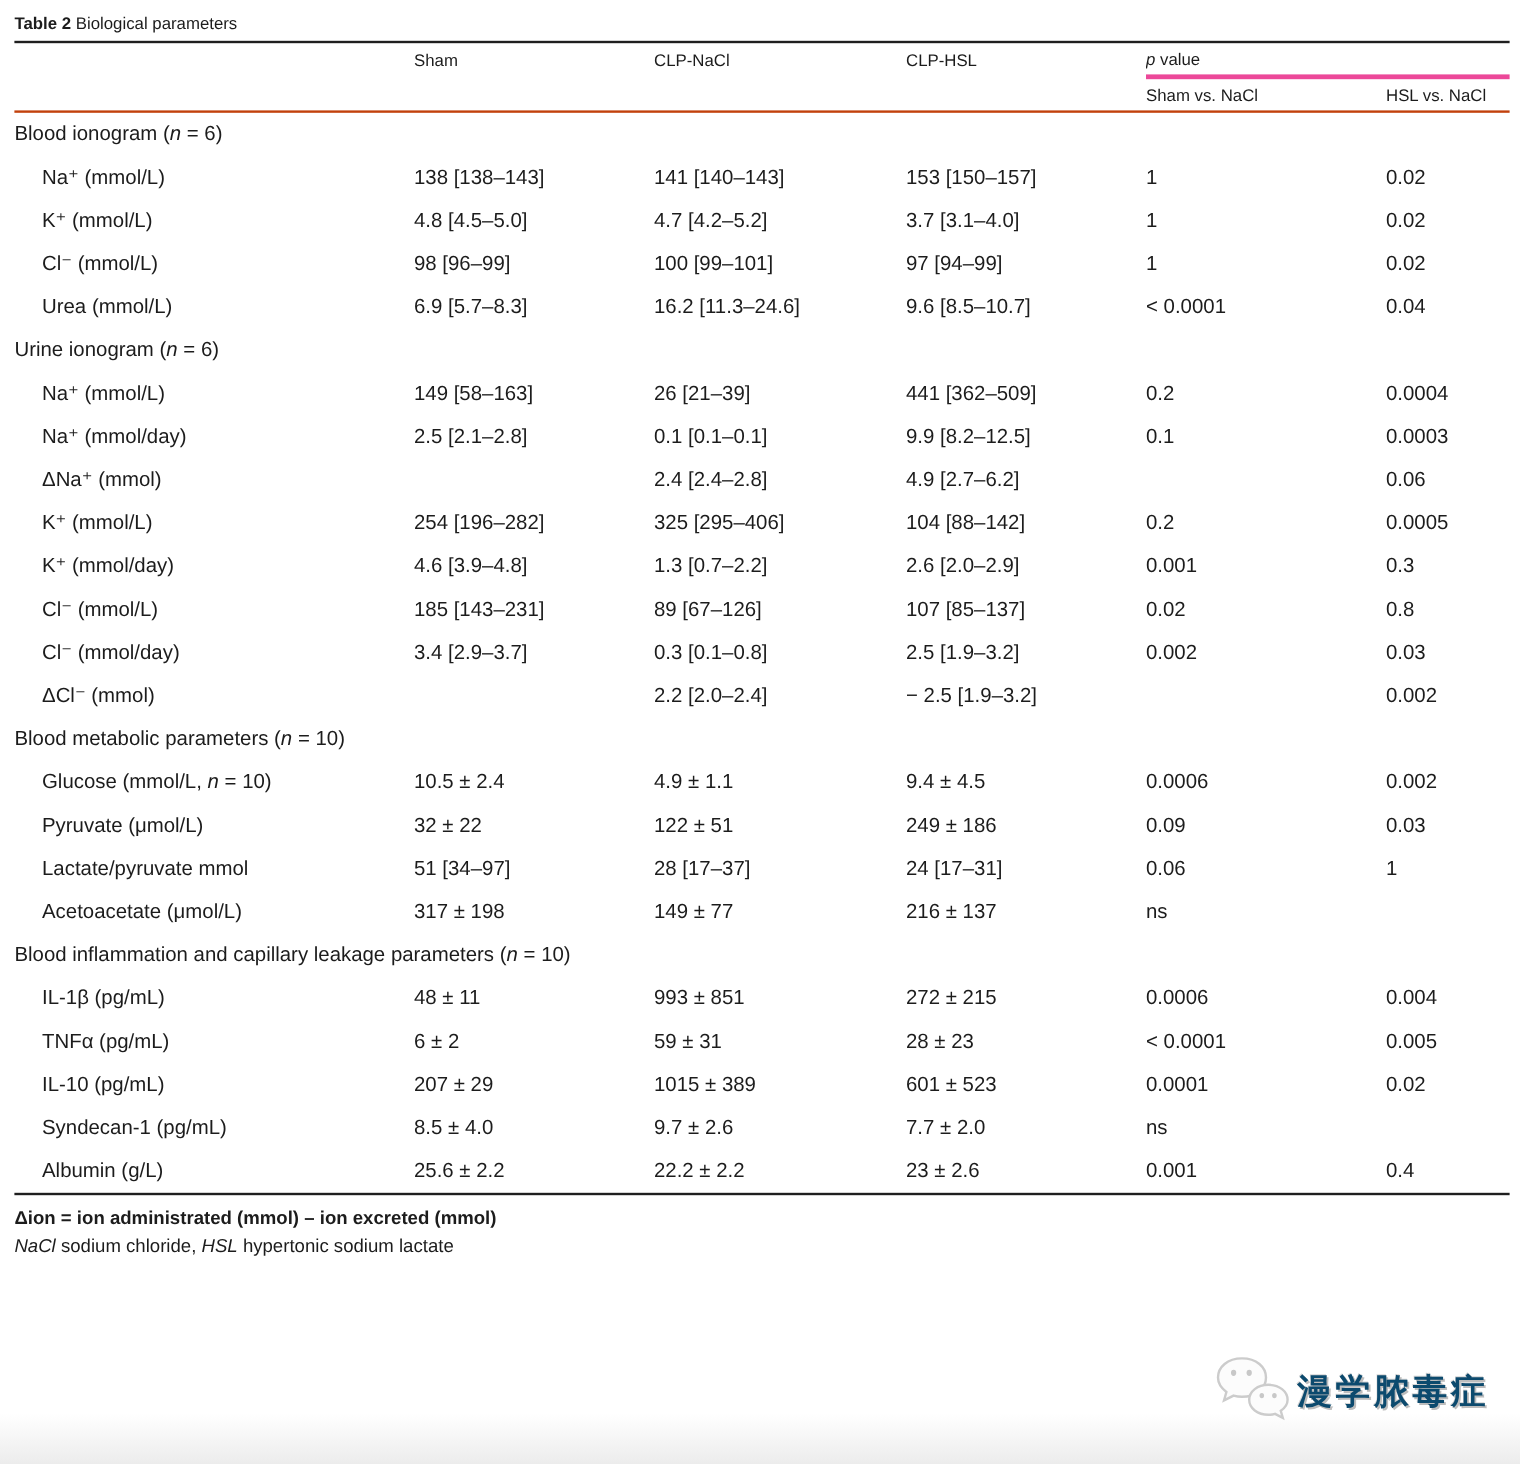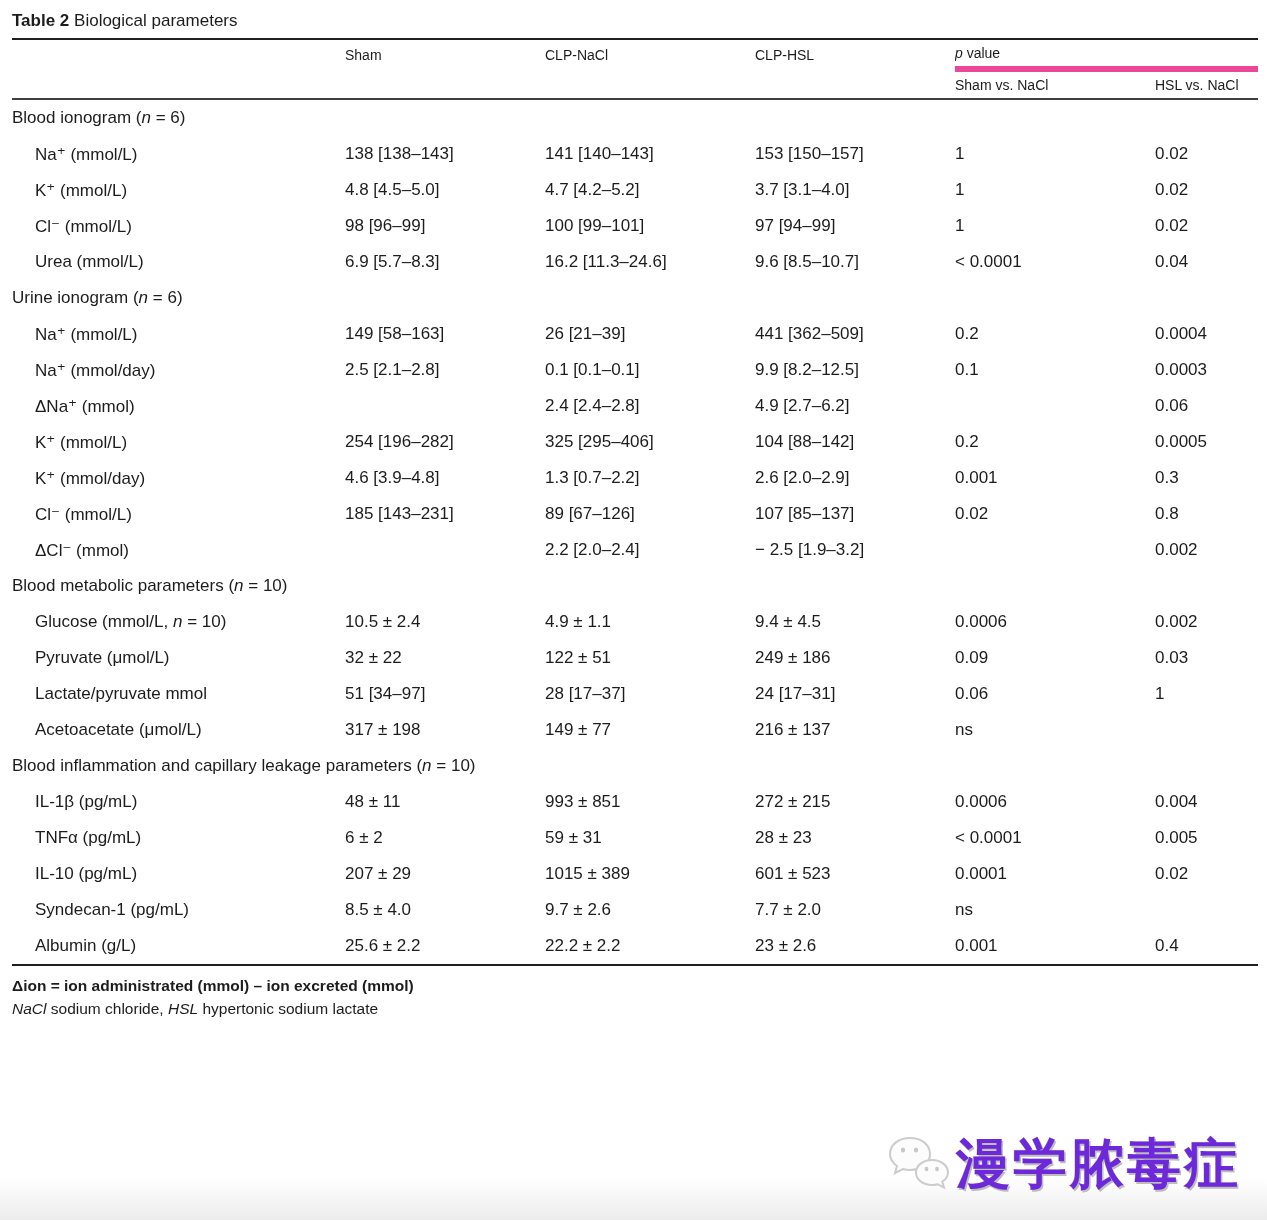--- a/index.html
+++ b/index.html
@@ -12,34 +12,34 @@
     font-family: "Liberation Sans", "DejaVu Sans", sans-serif;
     color: #1c1c1c;
     overflow: hidden;
     box-sizing: border-box;
     padding: 0 9px 0 12px;
   }
   .title-bar {
     padding-top: 11px;
     padding-bottom: 7px;
     border-bottom: 2px solid #1f1f1f;
-    font-size: 17px;
+    font-size: 14px;
   }
   .title-bar .t-label { font-weight: 700; }
   .title-bar .t-caption { font-weight: 400; }
   table.bio {
     border-collapse: collapse;
     table-layout: fixed;
     width: 1246px;
     font-size: 17px;
   }
   table.bio td { padding: 0; vertical-align: middle; overflow: hidden; white-space: nowrap; }
   thead td { vertical-align: top; padding-top: 8px; height: 26px; font-size: 14px; }
-  thead tr.h2 td { border-bottom: 2px solid #404040; height: 26px; }
-  td.pspan { border-bottom: 6px solid #ec4899; }
+  thead tr.h2 td { border-bottom: 2px solid #c2410c; height: 26px; }
+  td.pspan { border-bottom: 4px solid #ec4899; }
   tbody td { height: 36px; }
   tbody td.section-header { padding-left: 0; }
   tbody td.param { padding-left: 23px; }
   .footnote-area {
     border-top: 2px solid #1f1f1f;
     padding-top: 8px;
     font-size: 15.5px;
     line-height: 23px;
   }
   .footnote-area .fn1 { font-weight: 700; }
@@ -52,24 +52,24 @@
   .watermark {
     position: absolute;
     top: 1128px;
     right: 26px;
     display: flex;
     align-items: center;
     gap: 4px;
     z-index: 5;
   }
   .watermark .wm-text {
-    font-size: 54px;
+    font-size: 29px;
     font-weight: 700;
     letter-spacing: 3px;
-    color: #6d28d9;
+    color: #0c4a6e;
     text-shadow: 1.5px 1.5px 0 #bdbdbd, -0.5px -0.5px 0 #d6d6d6;
     white-space: nowrap;
   }
   i { font-style: italic; }
 </style>
 </head>
 <body>
 
 <div class="page">
 
@@ -182,20 +182,28 @@
         </tr>
         <tr>
           <td class="param">Cl⁻ (mmol/L)</td>
           <td>185 [143–231]</td>
           <td>89 [67–126]</td>
           <td>107 [85–137]</td>
           <td>0.02</td>
           <td>0.8</td>
         </tr>
         <tr>
+          <td class="param">Cl⁻ (mmol/day)</td>
+          <td>3.4 [2.9–3.7]</td>
+          <td>0.3 [0.1–0.8]</td>
+          <td>2.5 [1.9–3.2]</td>
+          <td>0.002</td>
+          <td>0.03</td>
+        </tr>
+        <tr>
           <td class="param">ΔCl⁻ (mmol)</td>
           <td></td>
           <td>2.2 [2.0–2.4]</td>
           <td>− 2.5 [1.9–3.2]</td>
           <td></td>
           <td>0.002</td>
         </tr>
         <tr>
           <td colspan="6" class="section-header">Blood metabolic parameters (<i>n</i> = 10)</td>
         </tr>

